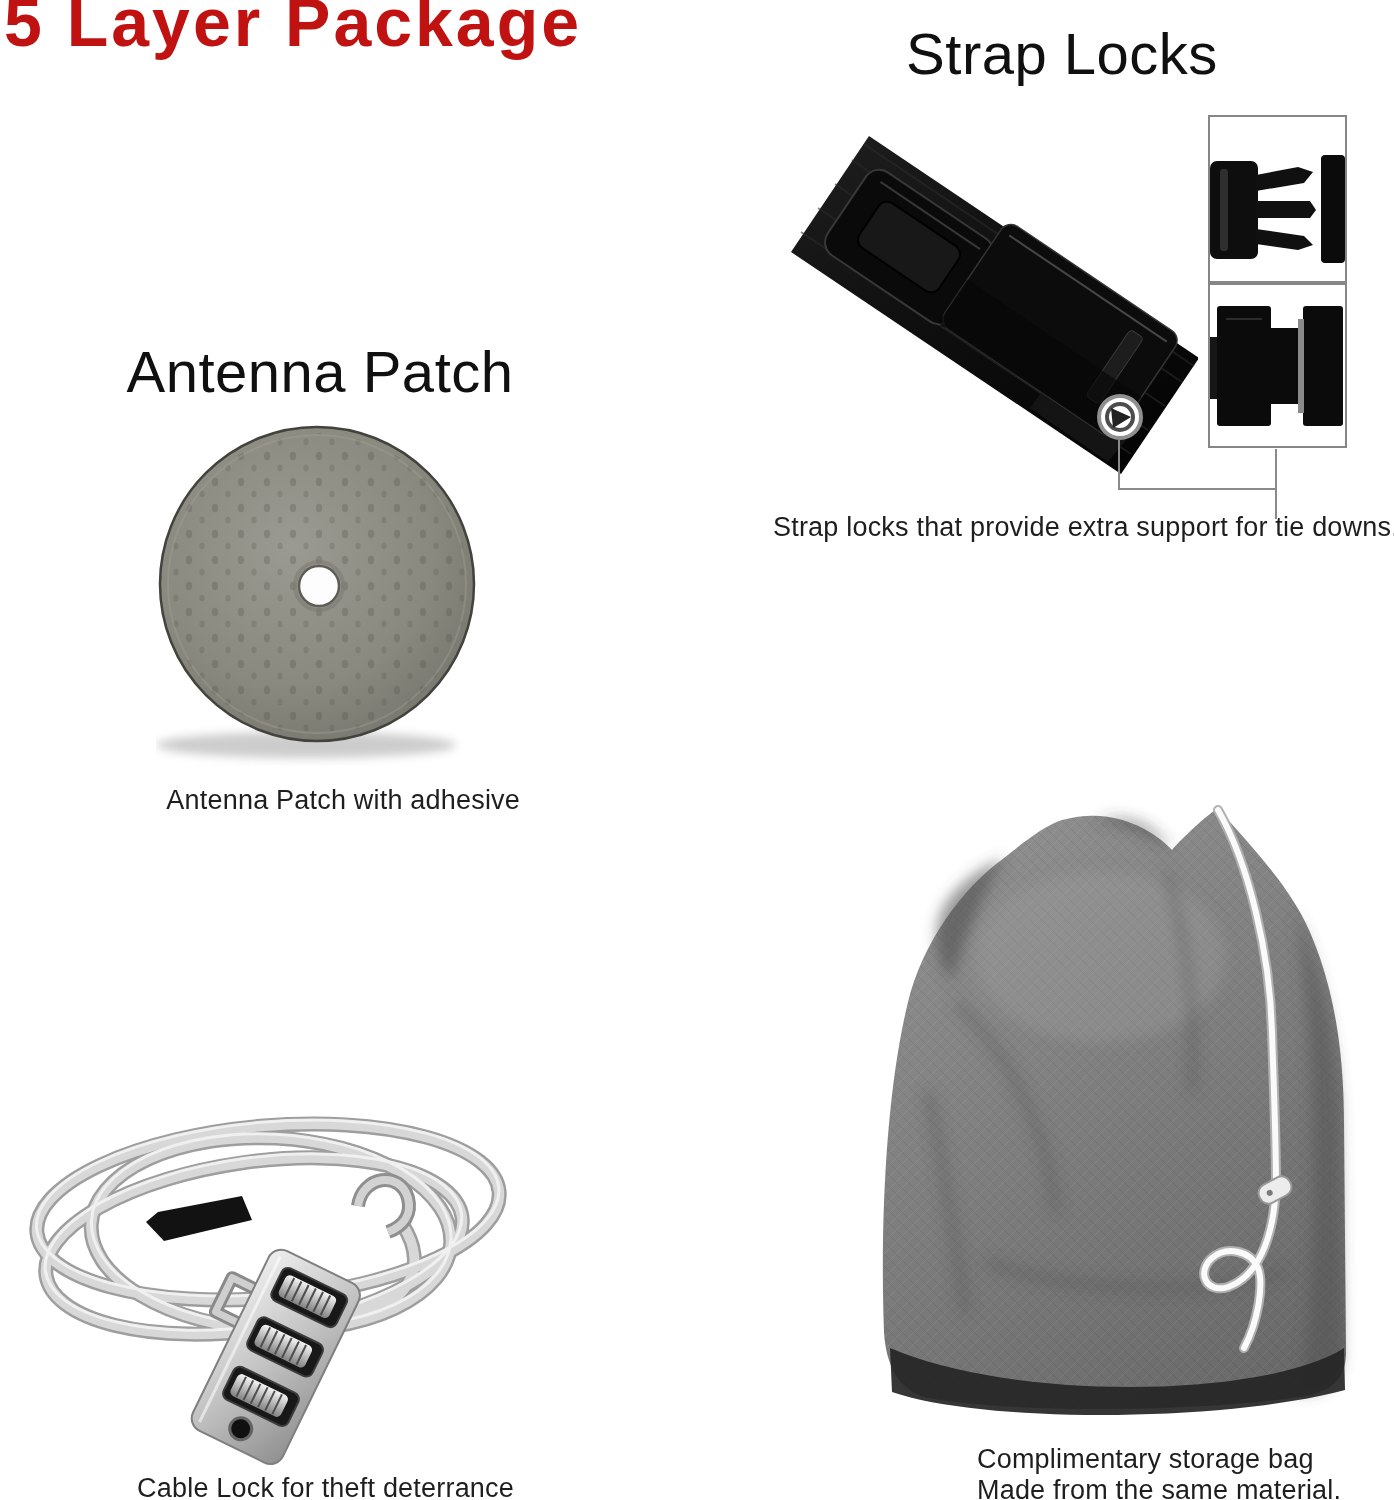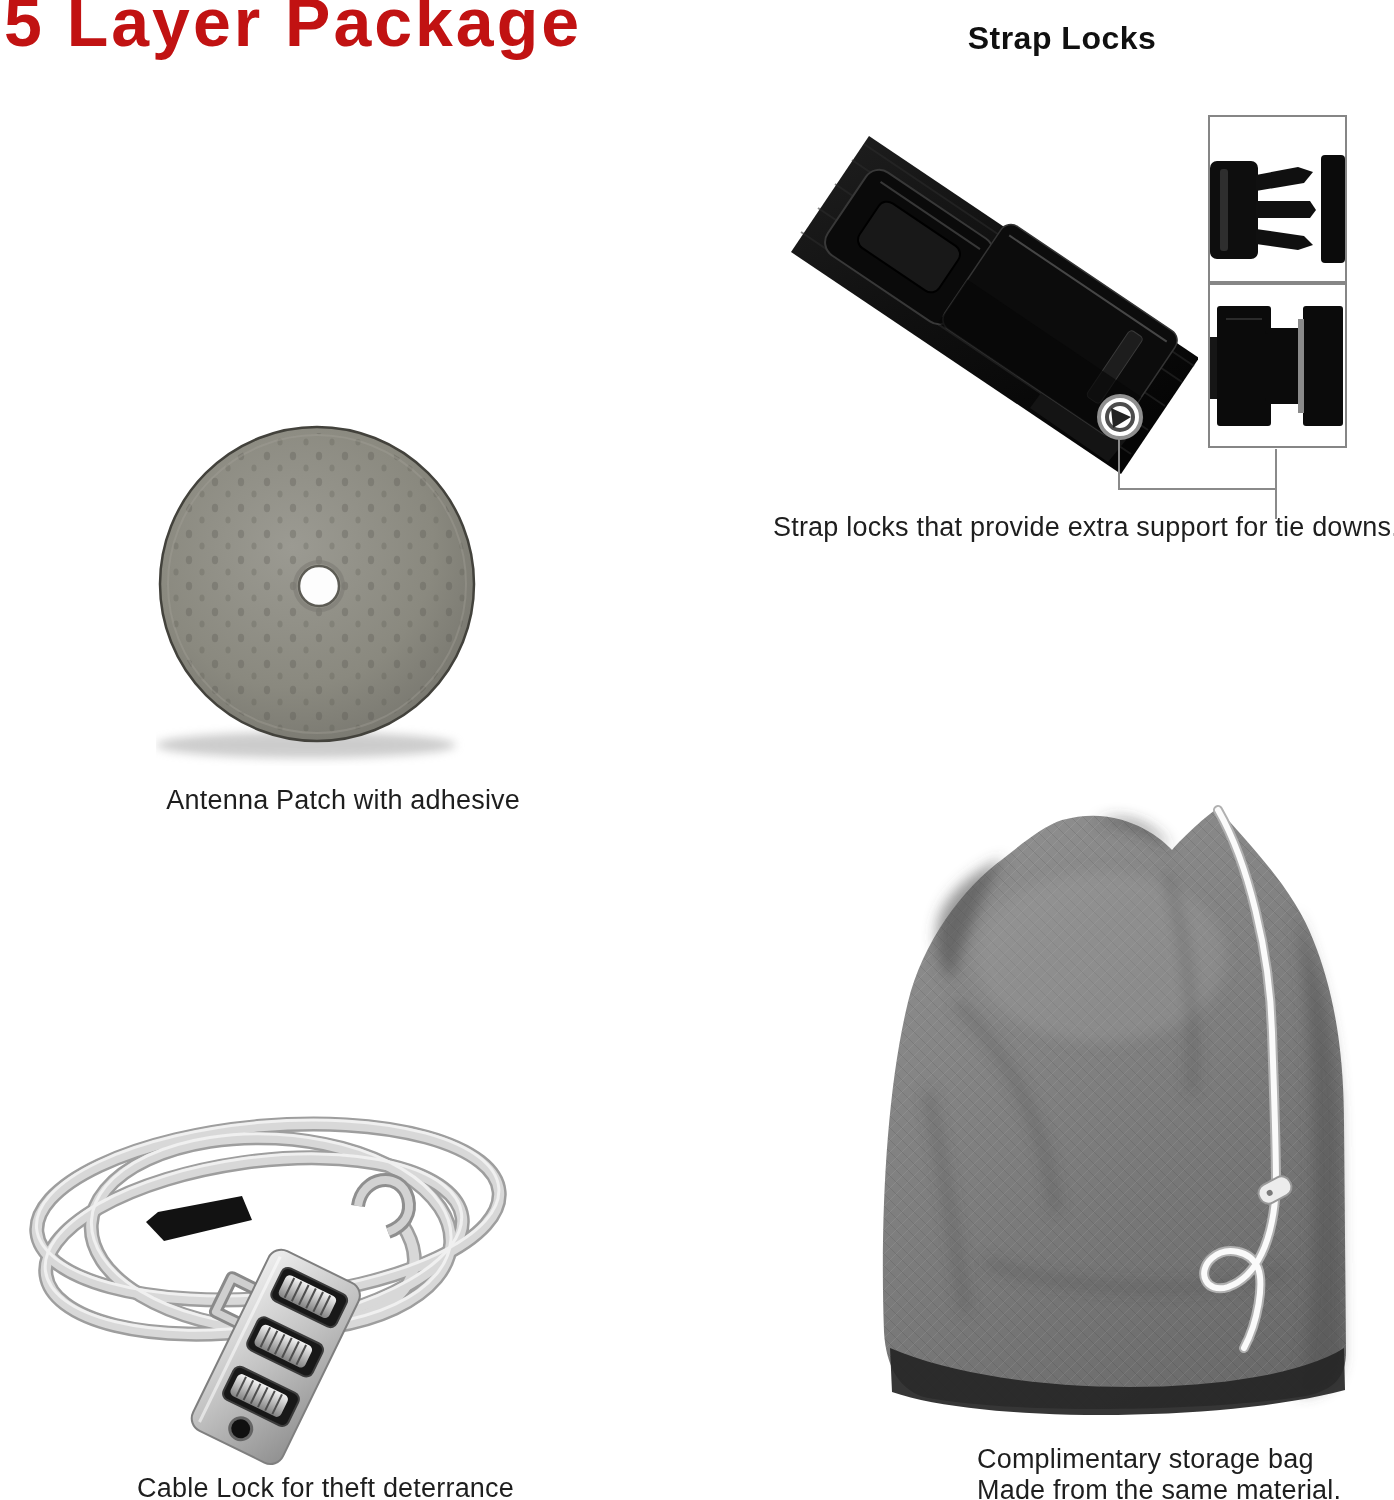--- a/index.html
+++ b/index.html
@@ -6,21 +6,21 @@
   #canvas{
     position:relative;width:1394px;height:1500px;background:#ffffff;
     overflow:hidden;font-family:"Liberation Sans",sans-serif;
   }
   .abs{position:absolute;}
   .page-title{
     font-weight:700;font-size:68px;line-height:1.02;letter-spacing:3px;
     color:#c11212;white-space:nowrap;
   }
   .sec-heading{
-    font-weight:700;font-size:32px;color:#101010;text-align:center;
+    font-weight:400;font-size:58px;color:#101010;text-align:center;
     width:400px;white-space:nowrap;letter-spacing:0.5px;
   }
   .caption{
     font-size:27px;color:#1e1e1e;white-space:nowrap;letter-spacing:0.2px;
   }
   .caption.centered{width:600px;text-align:center;}
   .caption.centered-sm{width:400px;text-align:right;}
   .inset-box{
     background:#ffffff;border:2px solid #868686;box-sizing:border-box;
   }
@@ -93,20 +93,21 @@
       <line x1="16" y1="34" x2="52" y2="34" stroke="#343434" stroke-width="2" opacity="0.8"></line>
     </svg>
   </div>
 
   <div class="abs callout" style="left:1118px;top:437px;width:2px;height:53px;"></div>
   <div class="abs callout" style="left:1118px;top:488px;width:159px;height:2px;"></div>
   <div class="abs callout" style="left:1275px;top:449px;width:2px;height:70px;"></div>
 
   <div class="abs caption centered" style="left:773px;top:512px;">Strap locks that provide extra support for tie downs.</div>
 
+  <div class="abs sec-heading" style="left:120px;top:338px;">Antenna Patch</div>
 
   <svg class="abs" style="left:156px;top:423px;" width="330" height="345" viewBox="0 0 330 345">
     <defs>
       <radialGradient id="ap-disc" cx="0.42" cy="0.38" r="0.75">
         <stop offset="0" stop-color="#9b9a92"></stop>
         <stop offset="0.6" stop-color="#8a897f"></stop>
         <stop offset="1" stop-color="#72716a"></stop>
       </radialGradient>
       <pattern id="ap-dots" width="26" height="26" patternUnits="userSpaceOnUse">
         <ellipse cx="7" cy="7" rx="3.2" ry="4.2" fill="#504f48" opacity="0.55"></ellipse>

